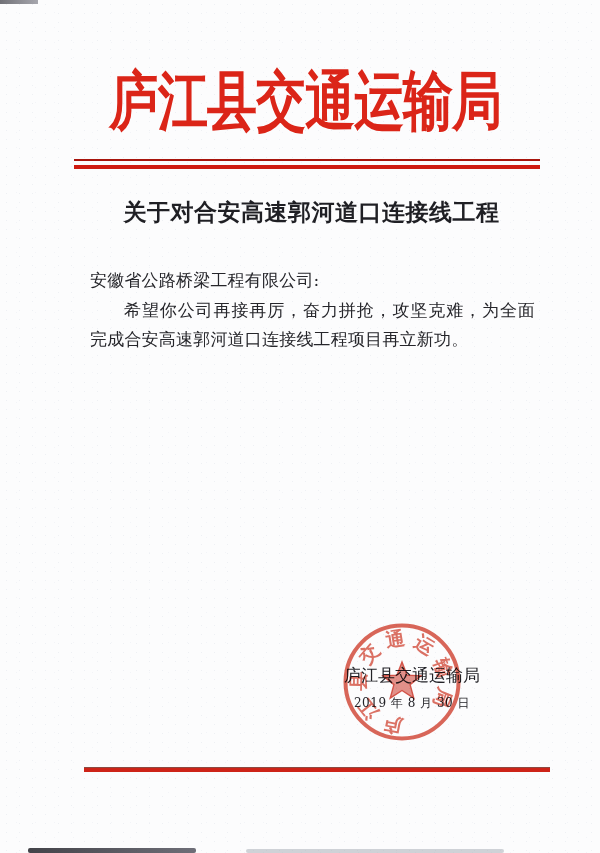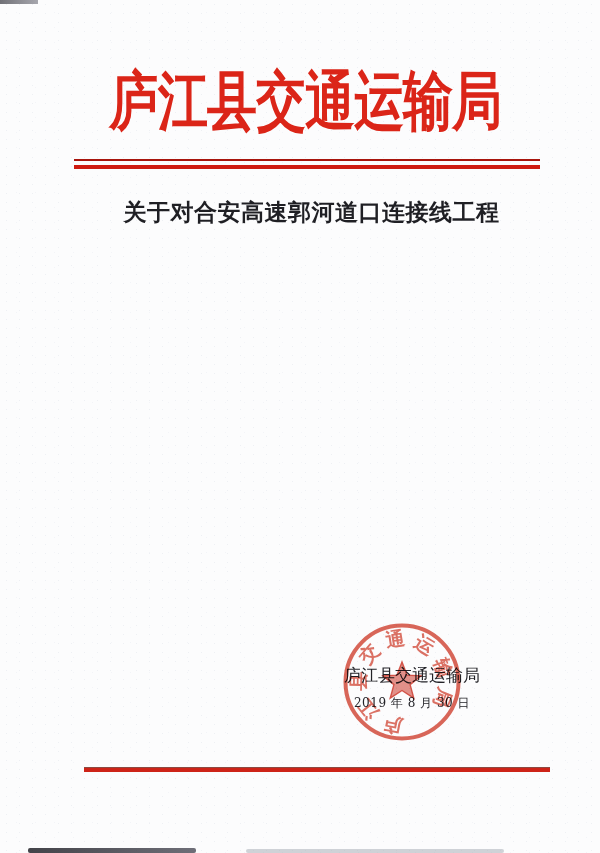--- a/index.html
+++ b/index.html
@@ -75,20 +75,22 @@
 
 <div class="agency-header">庐江县交通运输局</div>
 
 <div class="header-rule"></div>
 
 <div class="doc-title">
   <div>关于对合安高速郭河道口连接线工程</div>
 </div>
 
 <div class="doc-body">
+  <p class="salutation">安徽省公路桥梁工程有限公司:</p>
+  <p>希望你公司再接再厉，奋力拼抢，攻坚克难，为全面完成合安高速郭河道口连接线工程项目再立新功。</p>
 </div>
 
 <div class="signature-block">
   <div class="sig-agency">庐江县交通运输局</div>
   <div class="sig-date">2019 年 8 月 30 日</div>
 </div>
 
 <svg class="seal" width="150" height="150" viewBox="0 0 150 150" aria-hidden="true">
   <circle cx="75" cy="75" r="56.5" fill="none" stroke="#d2402f" stroke-width="4" opacity="0.86"></circle>
   <g fill="#d2402f" opacity="0.8" font-size="19" font-weight="bold" text-anchor="middle" font-family="'DejaVu Serif',serif">

